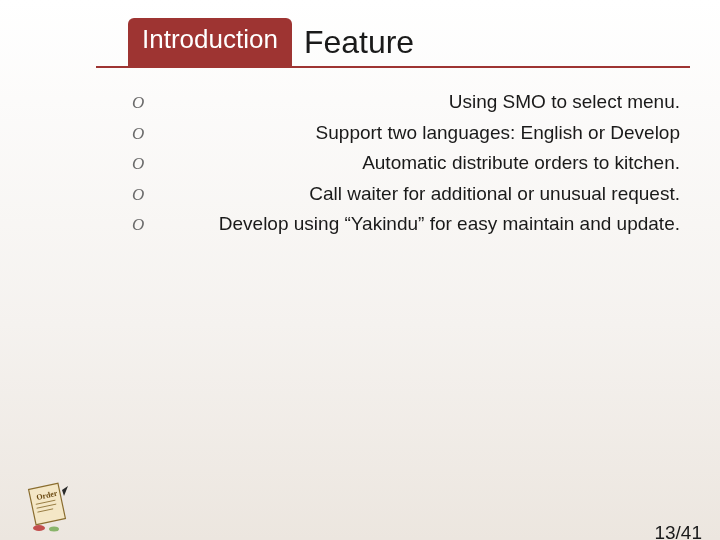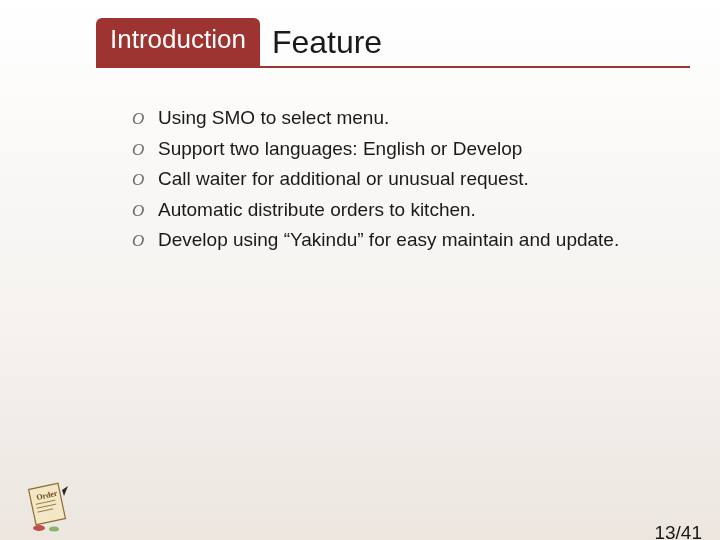--- a/index.html
+++ b/index.html
@@ -22,30 +22,32 @@
     border-bottom: 2px solid #9e3432;
   }
   .tab {
     background: #9e3432;
     color: #ffffff;
     font-size: 26px;
     padding: 6px 14px 6px 14px;
     border-radius: 6px 6px 0 0;
     font-weight: 400;
     line-height: 1.2;
+    margin-left: 32px;
   }
   .title {
     color: #1a1a1a;
     font-size: 32px;
     padding: 4px 0 4px 12px;
     font-weight: 400;
     line-height: 1.25;
   }
   .content {
-    margin: 36px 40px 0 132px;
+    margin: 20px 40px 0 132px;
+    text-align: right;
   }
   ul.feature-list {
     list-style: none;
   }
   ul.feature-list li {
     position: relative;
     font-size: 19px;
     color: #1a1a1a;
     line-height: 1.5;
     padding-left: 26px;
@@ -85,22 +87,22 @@
     <div class="tab">
       <span>Introduction</span>
     </div>
     <div class="title">Feature</div>
   </div>
 
   <div class="content">
     <ul class="feature-list">
       <li>Using SMO to select menu.</li>
       <li>Support two languages: English or Develop</li>
+      <li>Automatic distribute orders to kitchen.</li>
       <li>Call waiter for additional or unusual request.</li>
-      <li>Automatic distribute orders to kitchen.</li>
       <li>Develop using “Yakindu” for easy maintain and update.</li>
     </ul>
   </div>
 
   <div class="corner-icon">
     <svg viewBox="0 0 52 52" width="52" height="52">
       <rect x="8" y="4" width="30" height="36" fill="#f4e7c6" stroke="#8a6d2f" stroke-width="1.2" transform="rotate(-12 23 22)"></rect>
       <text x="14" y="16" font-size="8" fill="#6b4a12" transform="rotate(-12 23 22)" font-family="serif" font-weight="bold">Order</text>
       <line x1="12" y1="20" x2="32" y2="20" stroke="#8a6d2f" stroke-width="0.8" transform="rotate(-12 23 22)"></line>
       <line x1="12" y1="24" x2="32" y2="24" stroke="#8a6d2f" stroke-width="0.8" transform="rotate(-12 23 22)"></line>

